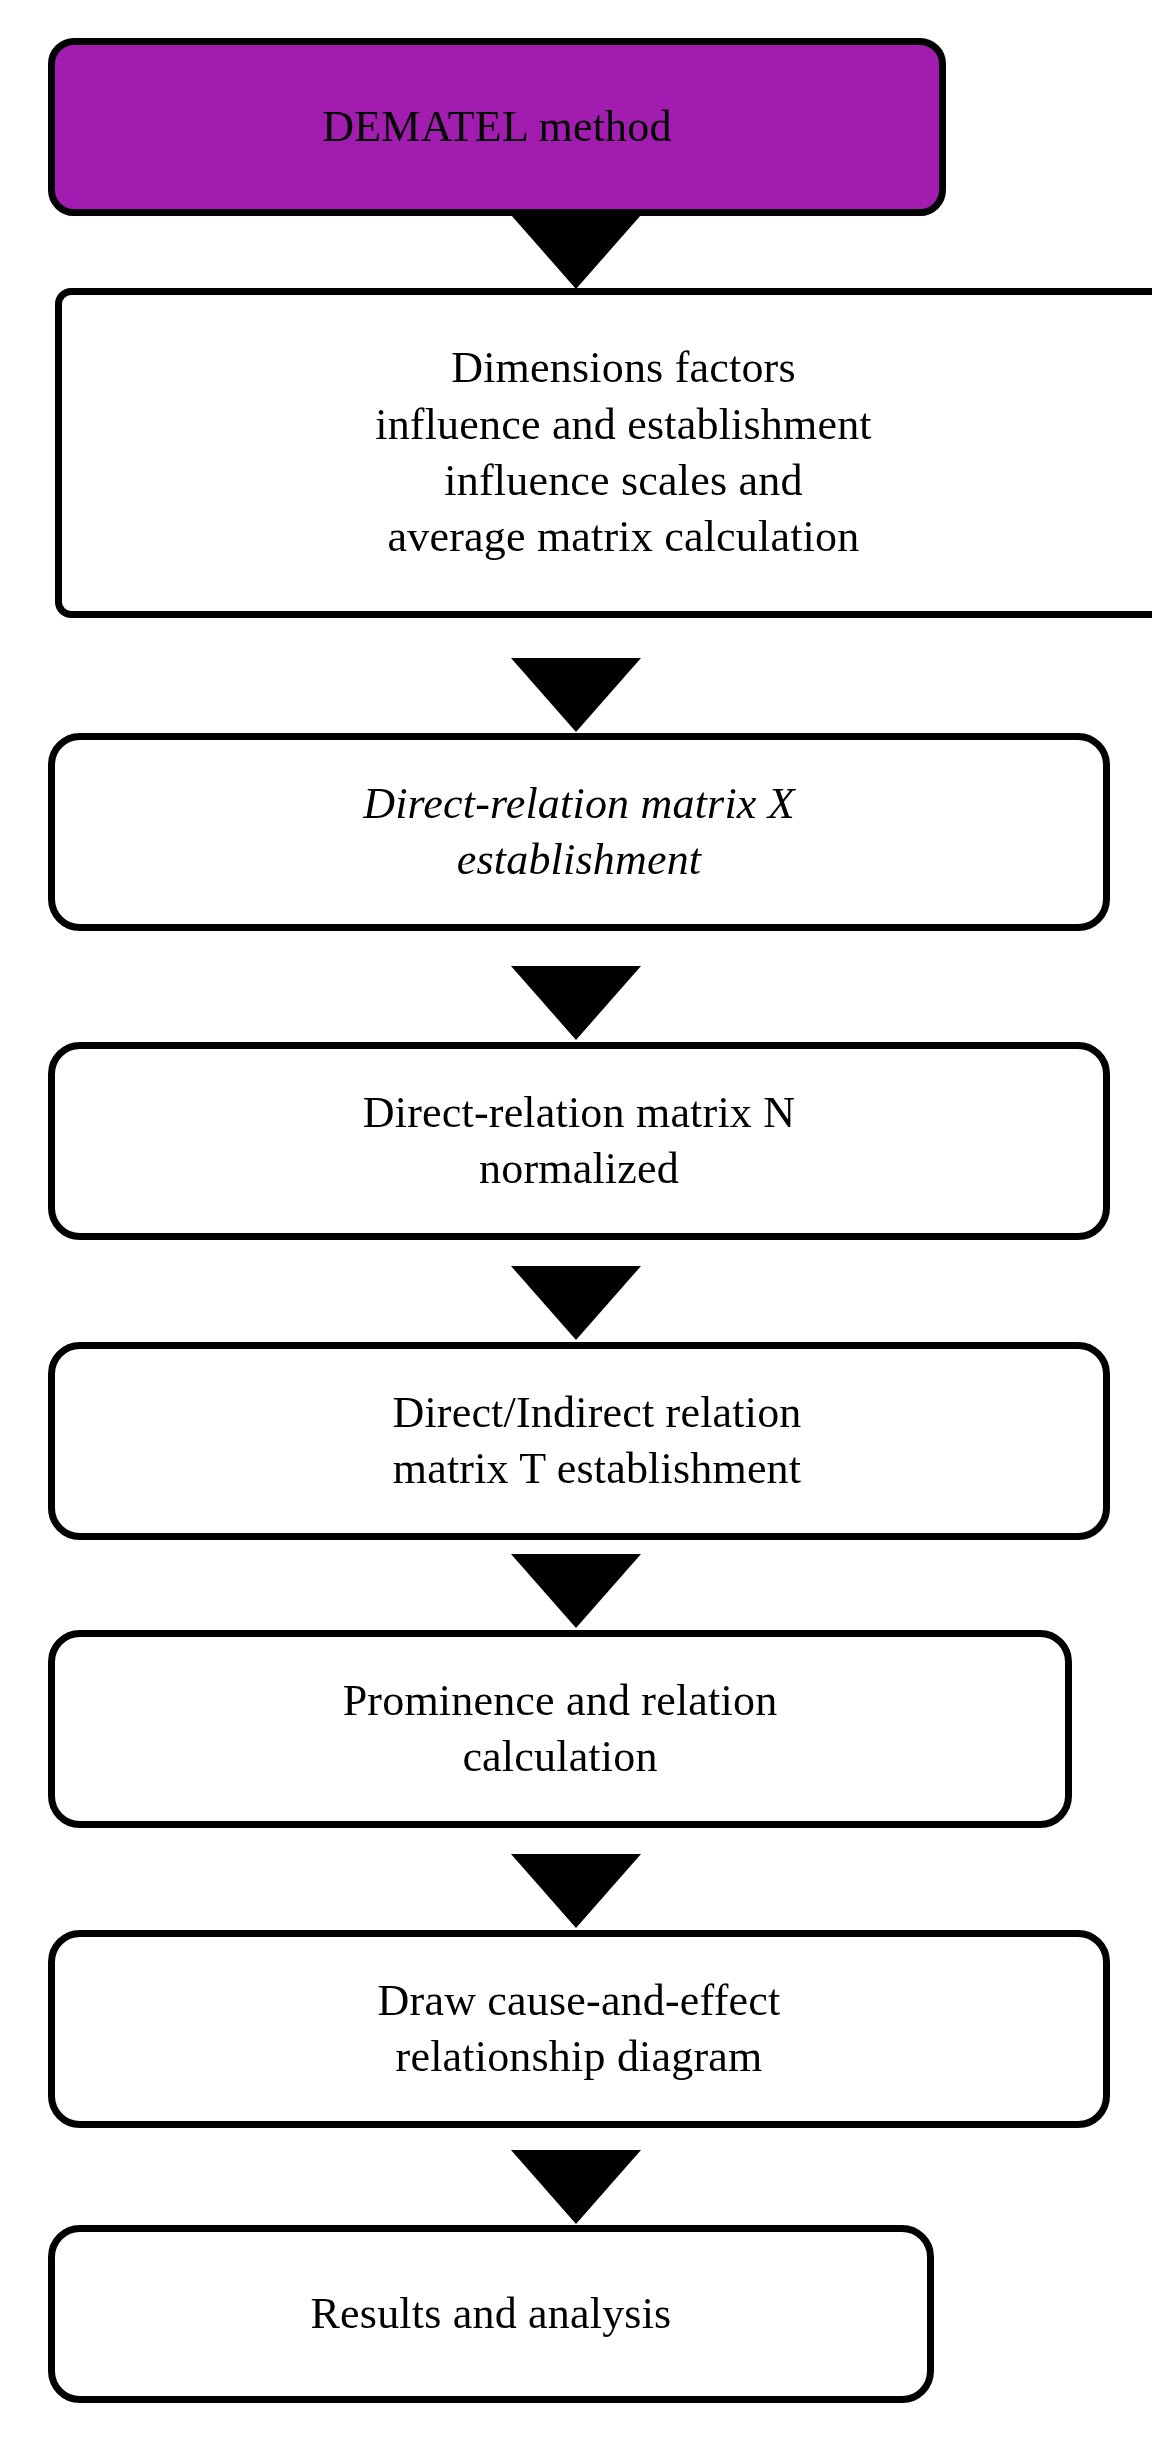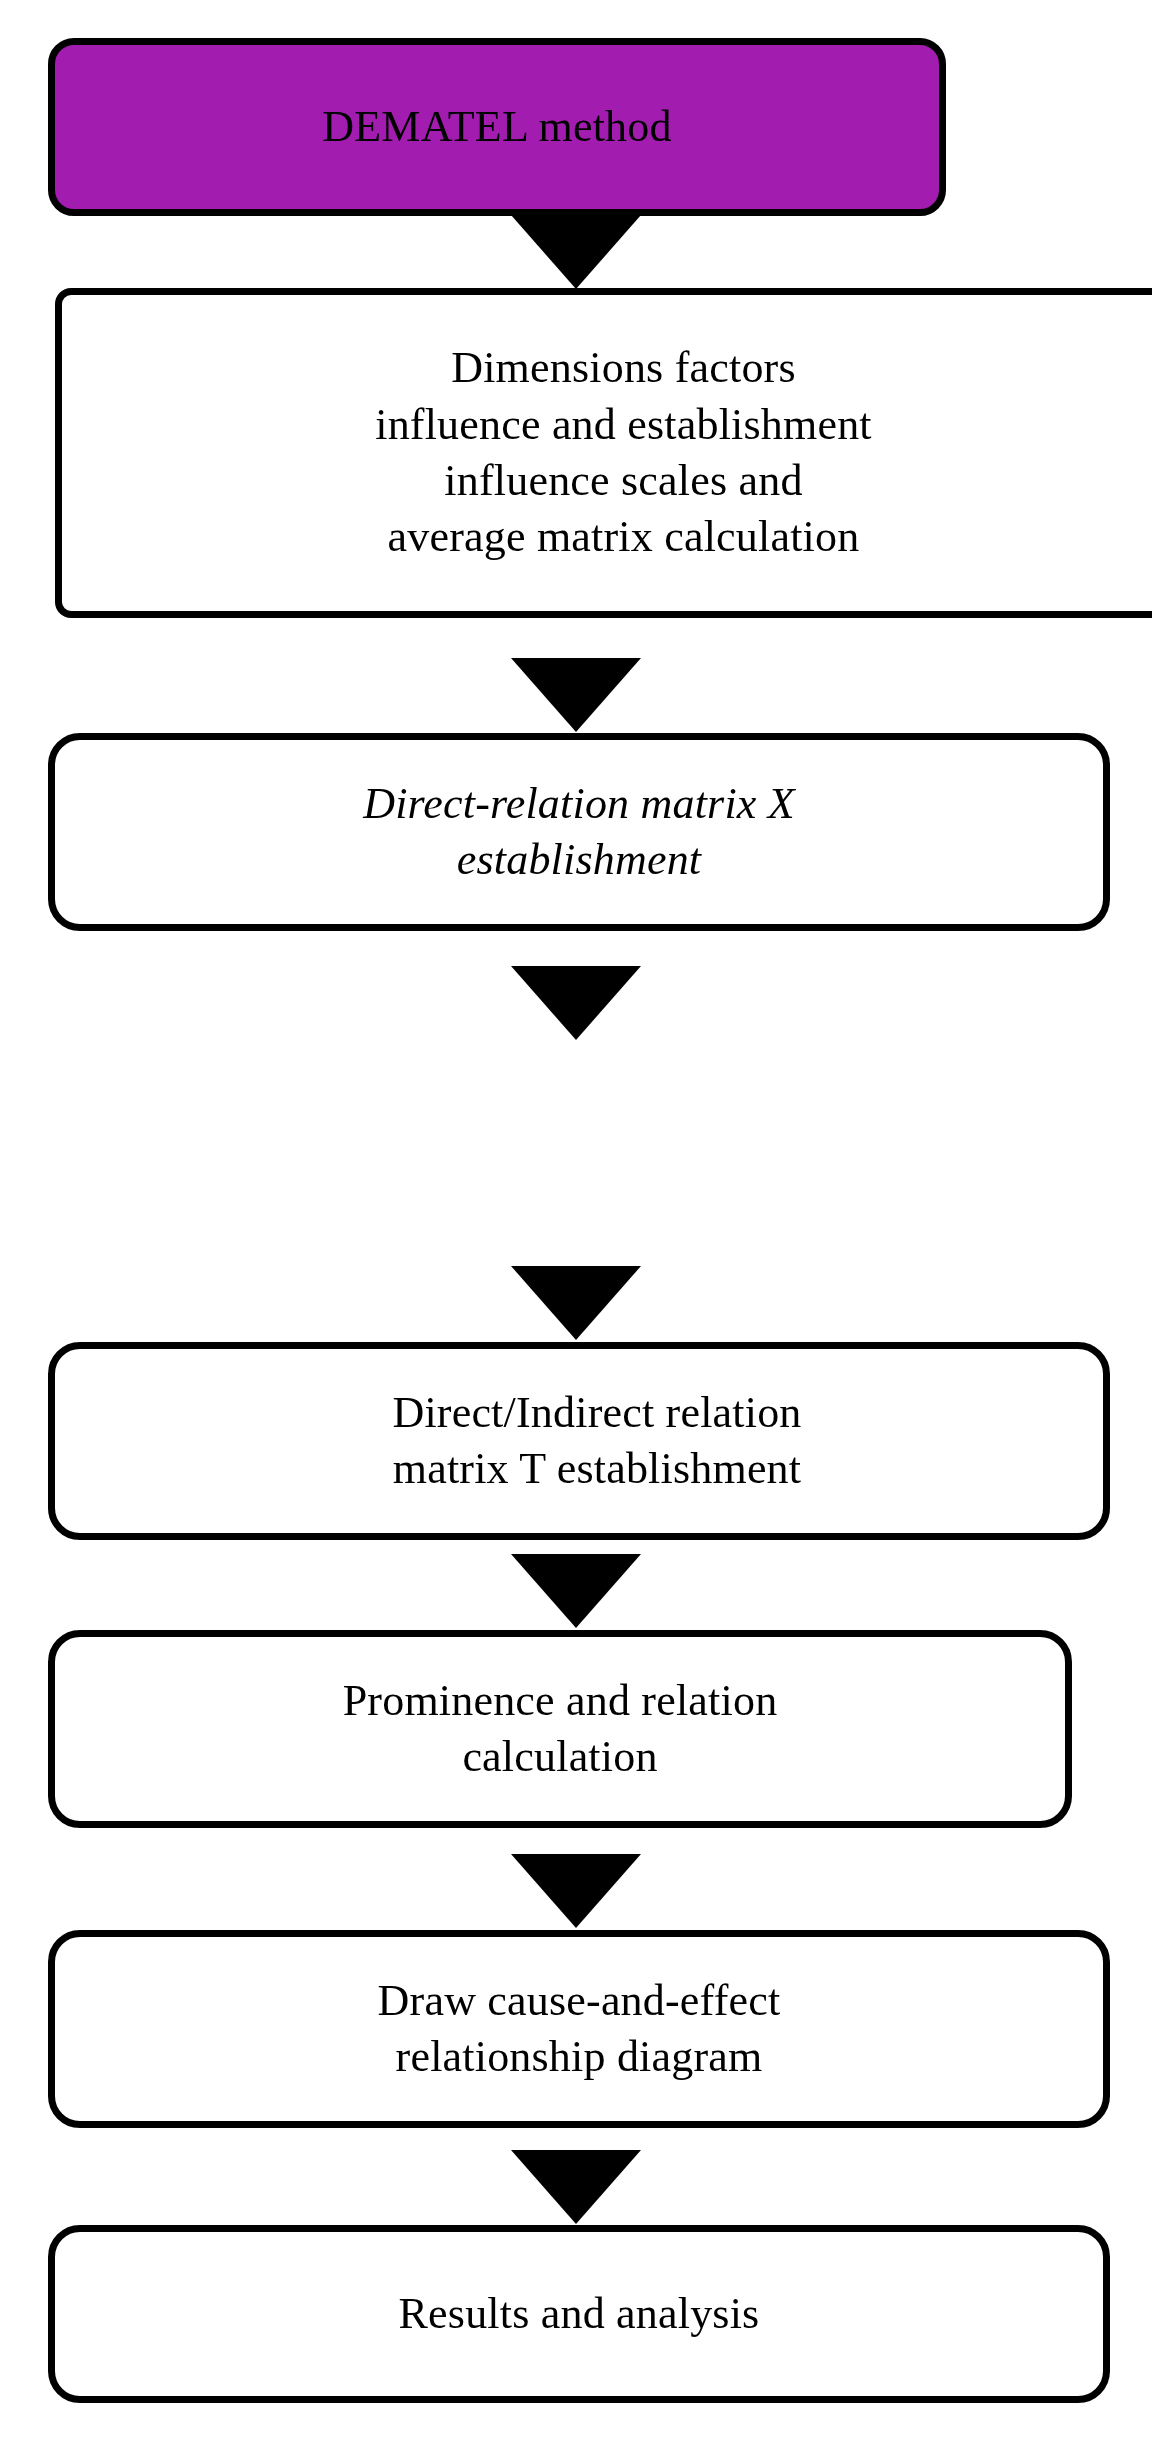--- a/index.html
+++ b/index.html
@@ -70,28 +70,32 @@
     <div class="flow-step" style="left: 55px; top: 288px; width: 1137px; height: 330px; border-radius: 16px; border-color: rgb(0, 0, 0); background: rgb(255, 255, 255);">
       <div class="step-text" style="color: rgb(0, 0, 0);">Dimensions factors
 influence and establishment
 influence scales and
 average matrix calculation</div>
     </div>
     <div class="flow-step" style="left: 48px; top: 733px; width: 1062px; height: 198px; border-radius: 32px; border-color: rgb(0, 0, 0); background: rgb(255, 255, 255); font-style: italic;">
       <div class="step-text" style="color: rgb(0, 0, 0);">Direct-relation matrix X
 establishment</div>
     </div>
+    <div class="flow-step" style="left: 48px; top: 1042px; width: 1062px; height: 198px; border-radius: 32px; border-color: rgb(0, 0, 0); background: rgb(255, 255, 255);">
+      <div class="step-text" style="color: rgb(0, 0, 0);">Direct-relation matrix N
+normalized</div>
+    </div>
     <div class="flow-step" style="left: 48px; top: 1342px; width: 1062px; height: 198px; border-radius: 32px; border-color: rgb(0, 0, 0); background: rgb(255, 255, 255); padding-left: 36px;">
       <div class="step-text" style="color: rgb(0, 0, 0);">Direct/Indirect relation
 matrix T establishment</div>
     </div>
     <div class="flow-step" style="left: 48px; top: 1630px; width: 1024px; height: 198px; border-radius: 32px; border-color: rgb(0, 0, 0); background: rgb(255, 255, 255);">
       <div class="step-text" style="color: rgb(0, 0, 0);">Prominence and relation
 calculation</div>
     </div>
     <div class="flow-step" style="left: 48px; top: 1930px; width: 1062px; height: 198px; border-radius: 32px; border-color: rgb(0, 0, 0); background: rgb(255, 255, 255);">
       <div class="step-text" style="color: rgb(0, 0, 0);">Draw cause-and-effect
 relationship diagram</div>
     </div>
-    <div class="flow-step" style="left: 48px; top: 2225px; width: 1062px; height: 178px; border-radius: 32px; border-color: rgb(0, 0, 0); background: rgb(255, 255, 255);">
+    <div class="flow-step" style="left: 48px; top: 2225px; width: 886px; height: 178px; border-radius: 32px; border-color: rgb(0, 0, 0); background: rgb(255, 255, 255);">
       <div class="step-text" style="color: rgb(0, 0, 0);">Results and analysis</div>
     </div>
   </div>
 
 </body></html>

